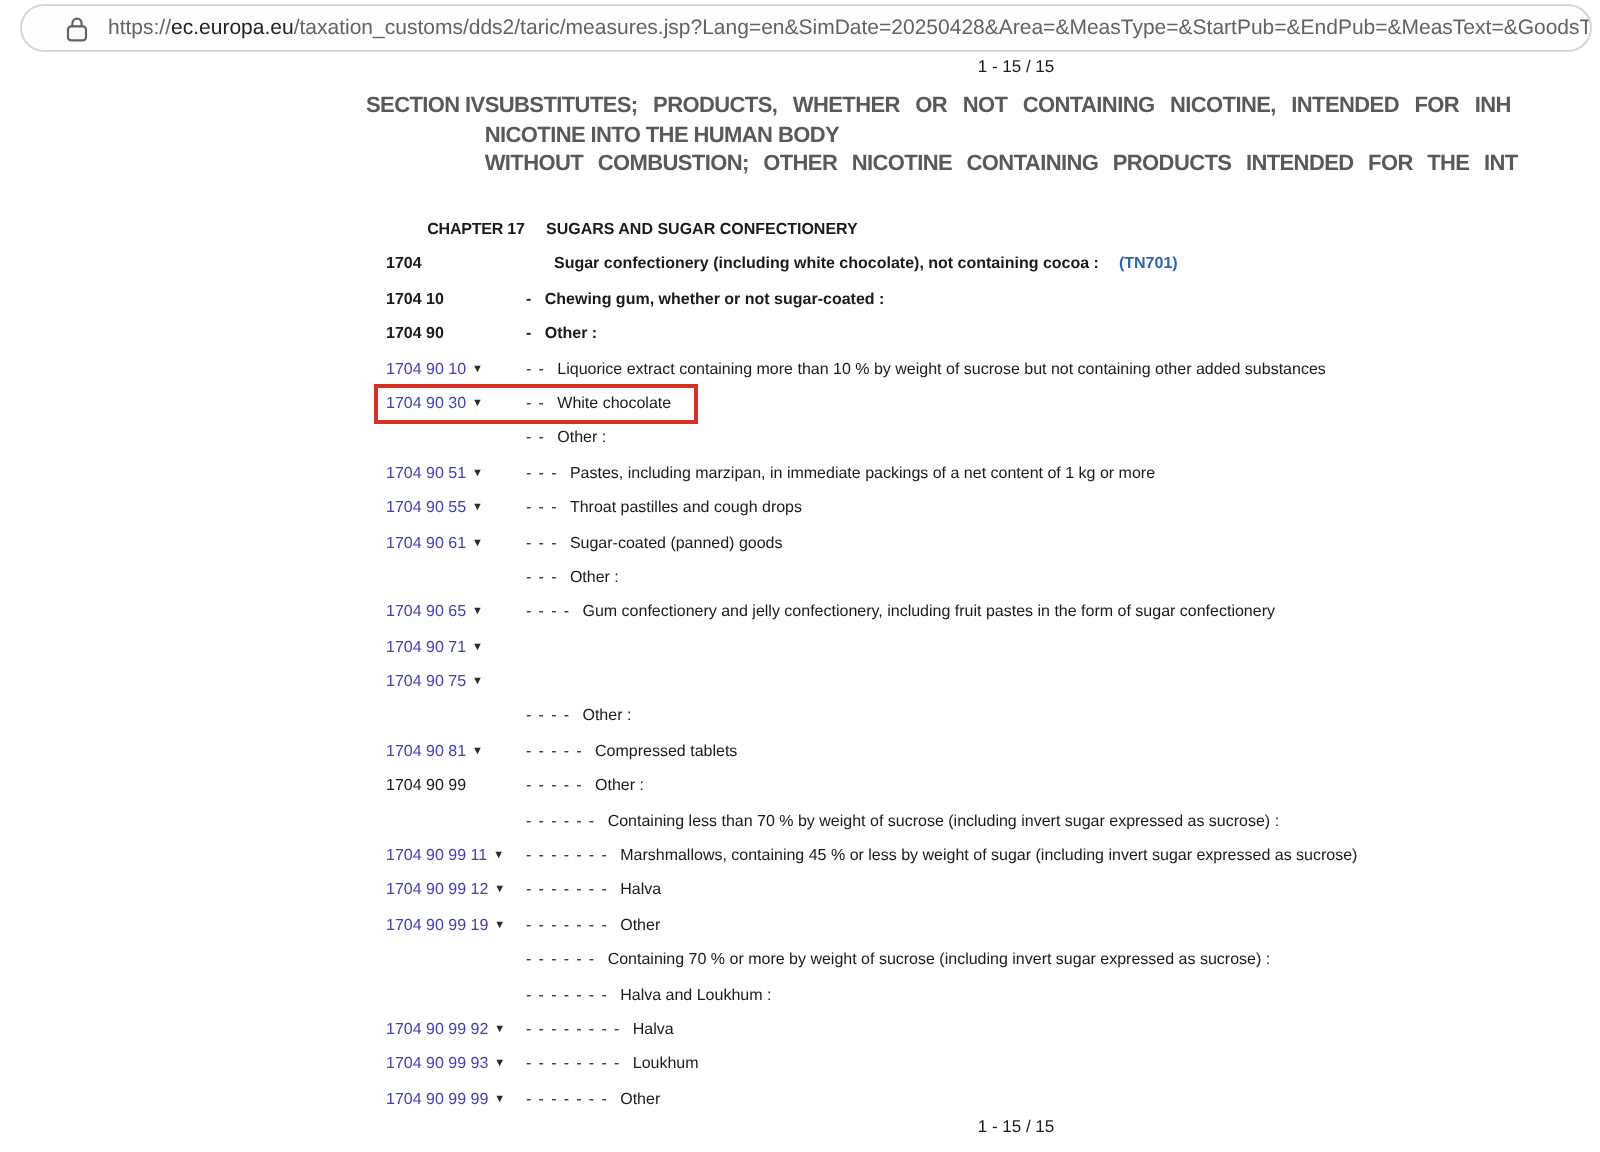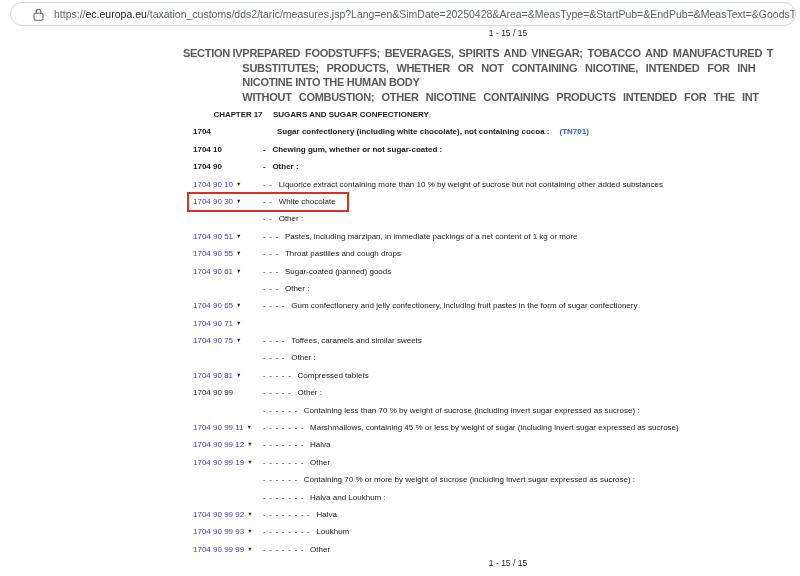--- a/index.html
+++ b/index.html
@@ -68,21 +68,20 @@
       <path d="M3.2 5.2 V3.6 a2.3 2.3 0 0 1 4.6 0 V5.2" fill="none" stroke="#5f6368" stroke-width="1.1"></path>
     </svg>
     <div class="urltext"><span class="scheme">https://</span><span class="domain">ec.europa.eu</span><span class="path">/taxation_customs/dds2/taric/measures.jsp?Lang=en&amp;SimDate=20250428&amp;Area=&amp;MeasType=&amp;StartPub=&amp;EndPub=&amp;MeasText=&amp;GoodsText=&amp;op=&amp;Taric=170490&amp;Additiona...</span></div>
   </div>
 
   <div class="pag pag-top">1 - 15 / 15</div>
 
   <div class="section">
     <span class="slabel">SECTION IV</span>
     <div class="slines">
-      <div class="sline w1">PREPARED FOODSTUFFS; BEVERAGES, SPIRITS AND VINEGAR; TOBACCO AND MANUFACTURED T</div>
       <div class="sline w2">SUBSTITUTES; PRODUCTS, WHETHER OR NOT CONTAINING NICOTINE, INTENDED FOR INH</div>
       <div class="sline">NICOTINE INTO THE HUMAN BODY</div>
       <div class="sline w3">WITHOUT COMBUSTION; OTHER NICOTINE CONTAINING PRODUCTS INTENDED FOR THE INT</div>
     </div>
   </div>
 
   <div class="table">
     <div class="row">
       <span class="code b chap">CHAPTER 17</span>
       <span class="desc b">SUGARS AND SUGAR CONFECTIONERY</span>
@@ -131,21 +130,20 @@
         </div>
         <div class="row">
           <span class="code link">1704 90 65<span class="arr">▼</span></span>
           <span class="desc"><span class="dashes">- - - -</span><span>Gum confectionery and jelly confectionery, including fruit pastes in the form of sugar confectionery</span></span>
         </div>
         <div class="row">
           <span class="code link">1704 90 71<span class="arr">▼</span></span>
         </div>
         <div class="row">
           <span class="code link">1704 90 75<span class="arr">▼</span></span>
-          <span class="desc"><span class="dashes">- - - -</span><span>Toffees, caramels and similar sweets</span></span>
         </div>
         <div class="row">
           <span class="code"></span>
           <span class="desc"><span class="dashes">- - - -</span><span>Other :</span></span>
         </div>
         <div class="row">
           <span class="code link">1704 90 81<span class="arr">▼</span></span>
           <span class="desc"><span class="dashes">- - - - -</span><span>Compressed tablets</span></span>
         </div>
         <div class="row">

